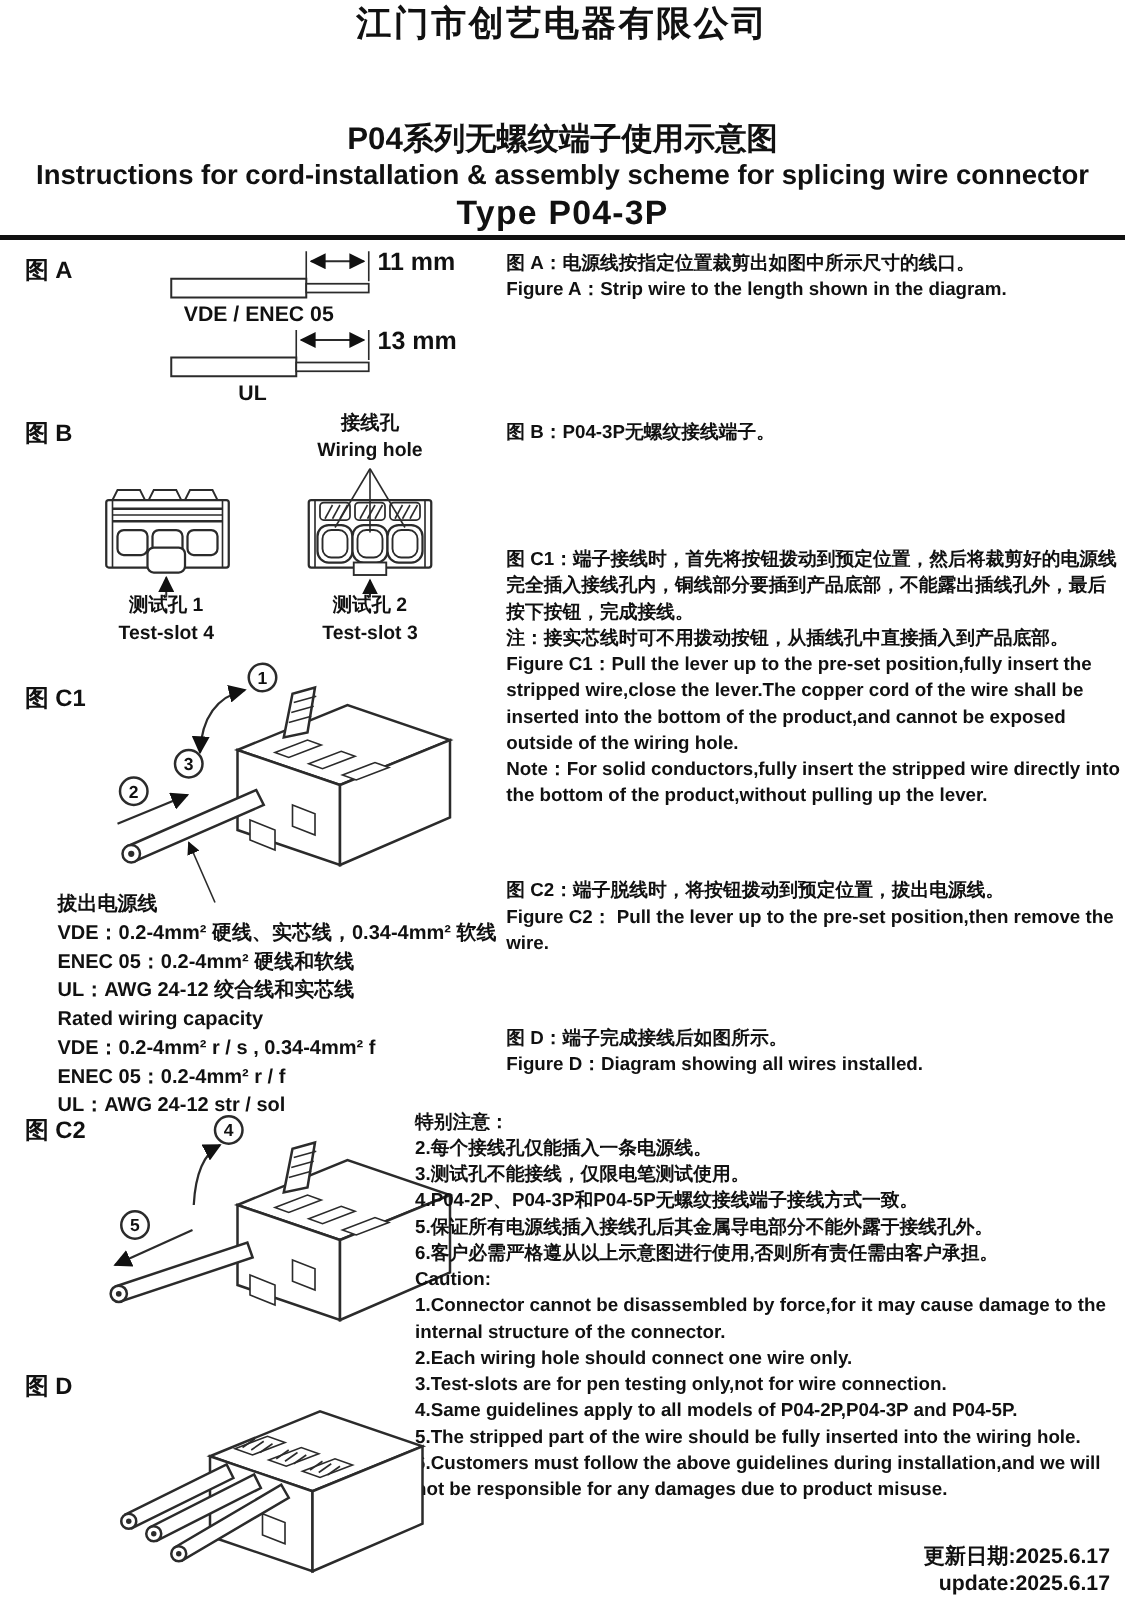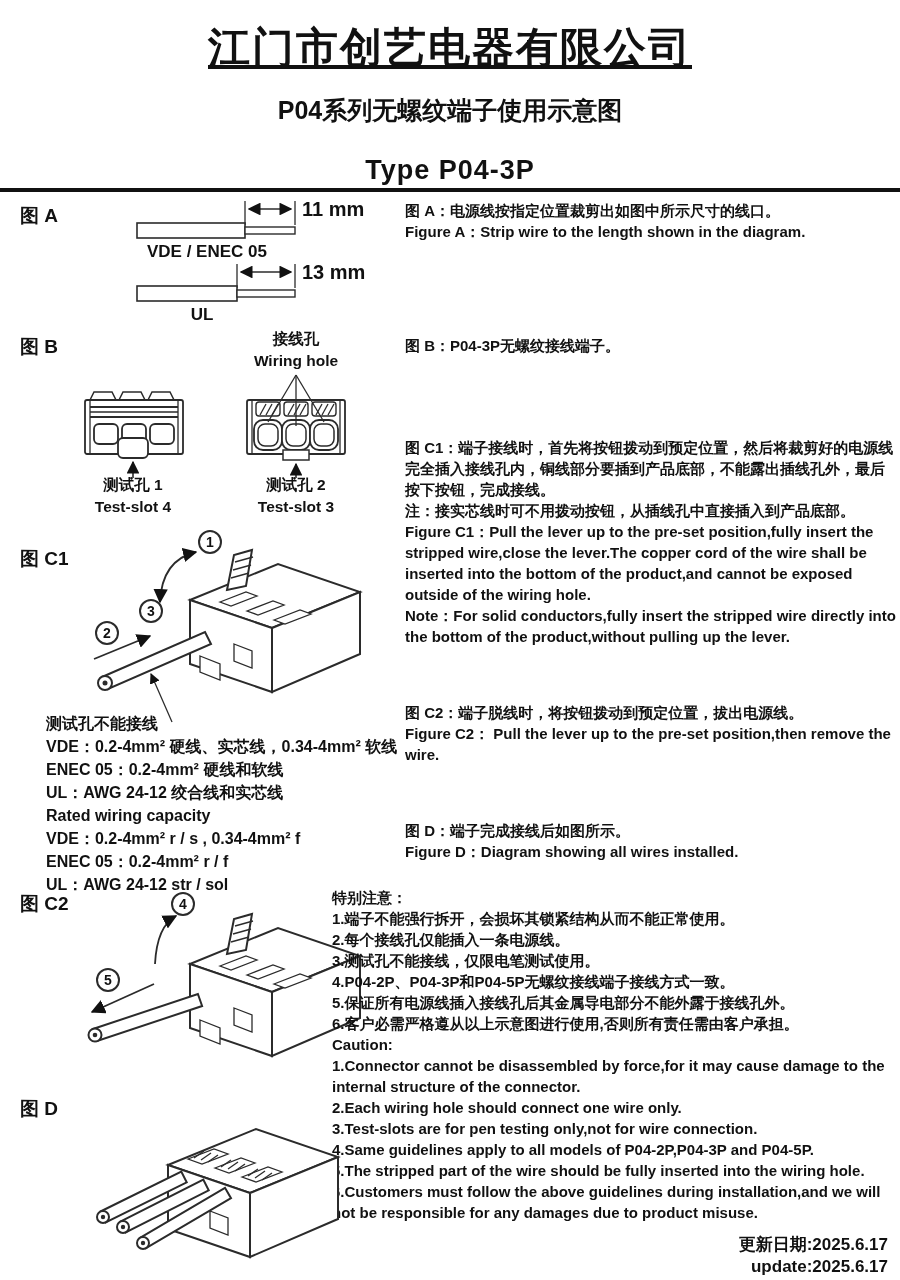--- a/index.html
+++ b/index.html
@@ -2,21 +2,21 @@
 <html><head>
 <meta charset="utf-8">
 <style>
   html,body { margin:0; padding:0; background:#fff; }
   .page {
     position:relative; width:900px; height:1280px; background:#ffffff;
     font-family:"Liberation Sans", sans-serif; color:#111; overflow:hidden;
     font-weight:bold;
   }
   .hdr { position:absolute; left:0; width:900px; text-align:center; font-weight:bold; white-space:nowrap; }
-  .h-cn   { top:20px;   font-size:42px; letter-spacing:2px;text-decoration:underline; }
+  .h-cn   { top:0;   font-size:28px; letter-spacing:2px; }
   .h-en   { top:57px;  font-size:28px; }
   .h-sub-cn { top:94px;  font-size:25px; }
   .h-sub-en { top:127px; font-size:22px; }
   .h-type { top:155px; font-size:27px; letter-spacing:1px; }
   .rule { position:absolute; top:188px; left:0; width:900px; height:4px; background:#111; }
 
   .figlabel { position:absolute; left:20px; font-size:19px; font-weight:bold; }
 
   .rt { position:absolute; left:405px; width:492px; font-size:15px; line-height:21px; font-weight:bold; }
   .rt div { margin:0; }
@@ -35,20 +35,21 @@
   .shp { stroke:#2b2b2b; fill:#ffffff; }
   .thin { stroke-width:1.3; }
 </style>
 </head>
 <body>
 
 <div class="page">
 
   <div class="hdr h-cn">江门市创艺电器有限公司</div>
   <div class="hdr h-sub-cn">P04系列无螺纹端子使用示意图</div>
+  <div class="hdr h-sub-en">Instructions for cord-installation &amp; assembly scheme for splicing wire connector</div>
   <div class="hdr h-type">Type P04-3P</div>
   <div class="rule"></div>
 
   <div class="figlabel" style="top:203px;">图 A</div>
   <div class="figlabel" style="top:334px;">图 B</div>
   <div class="figlabel" style="top:546px;">图 C1</div>
   <div class="figlabel" style="top:891px;">图 C2</div>
   <div class="figlabel" style="top:1096px;">图 D</div>
 
   <svg style="left:130px; top:193px;" width="260" height="135" viewBox="0 0 260 135">
@@ -203,21 +204,21 @@
   </svg>
 
   <div class="rt" style="top:437px;">
     <div>图 C1：端子接线时，首先将按钮拨动到预定位置，然后将裁剪好的电源线完全插入接线孔内，铜线部分要插到产品底部，不能露出插线孔外，最后按下按钮，完成接线。</div>
     <div>注：接实芯线时可不用拨动按钮，从插线孔中直接插入到产品底部。</div>
     <div>Figure C1：Pull the lever up to the pre-set position,fully insert the stripped wire,close the lever.The copper cord of the wire shall be inserted into the bottom of the product,and cannot be exposed outside of the wiring hole.</div>
     <div>Note：For solid conductors,fully insert the stripped wire directly into the bottom of the product,without pulling up the lever.</div>
   </div>
 
   <div class="rated">
-    <div>测试孔不能接线</div>
+    <div>拔出电源线</div>
     <div>VDE：0.2-4mm² 硬线、实芯线，0.34-4mm² 软线</div>
     <div>ENEC 05：0.2-4mm² 硬线和软线</div>
     <div>UL：AWG 24-12 绞合线和实芯线</div>
     <div>Rated wiring capacity</div>
     <div>VDE：0.2-4mm² r / s , 0.34-4mm² f</div>
     <div>ENEC 05：0.2-4mm² r / f</div>
     <div>UL：AWG 24-12 str / sol</div>
   </div>
 
   <div class="rt" style="top:702px;">
@@ -264,21 +265,20 @@
       <text x="133" y="21" font-size="14" text-anchor="middle">4</text>
     </g>
     <g>
       <circle class="shp" stroke-width="2" cx="58" cy="92" r="11"></circle>
       <text x="58" y="97" font-size="14" text-anchor="middle">5</text>
     </g>
   </svg>
 
   <div class="caution">
     <div>特别注意：</div>
-    <div>1.端子不能强行拆开，会损坏其锁紧结构从而不能正常使用。</div>
     <div>2.每个接线孔仅能插入一条电源线。</div>
     <div>3.测试孔不能接线，仅限电笔测试使用。</div>
     <div>4.P04-2P、P04-3P和P04-5P无螺纹接线端子接线方式一致。</div>
     <div>5.保证所有电源线插入接线孔后其金属导电部分不能外露于接线孔外。</div>
     <div>6.客户必需严格遵从以上示意图进行使用,否则所有责任需由客户承担。</div>
     <div>Caution:</div>
     <div>1.Connector cannot be disassembled by force,for it may cause damage to the internal structure of the connector.</div>
     <div>2.Each wiring hole should connect one wire only.</div>
     <div>3.Test-slots are for pen testing only,not for wire connection.</div>
     <div>4.Same guidelines apply to all models of P04-2P,P04-3P and P04-5P.</div>

